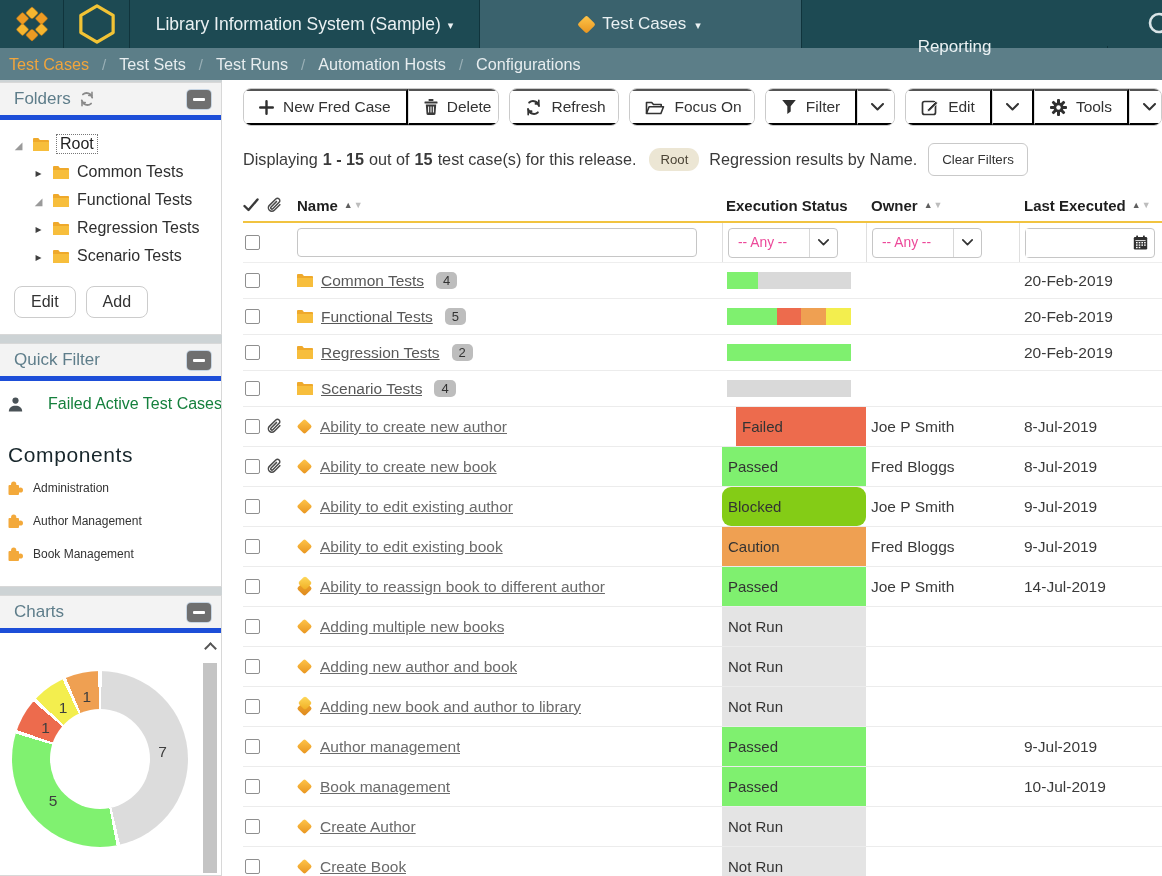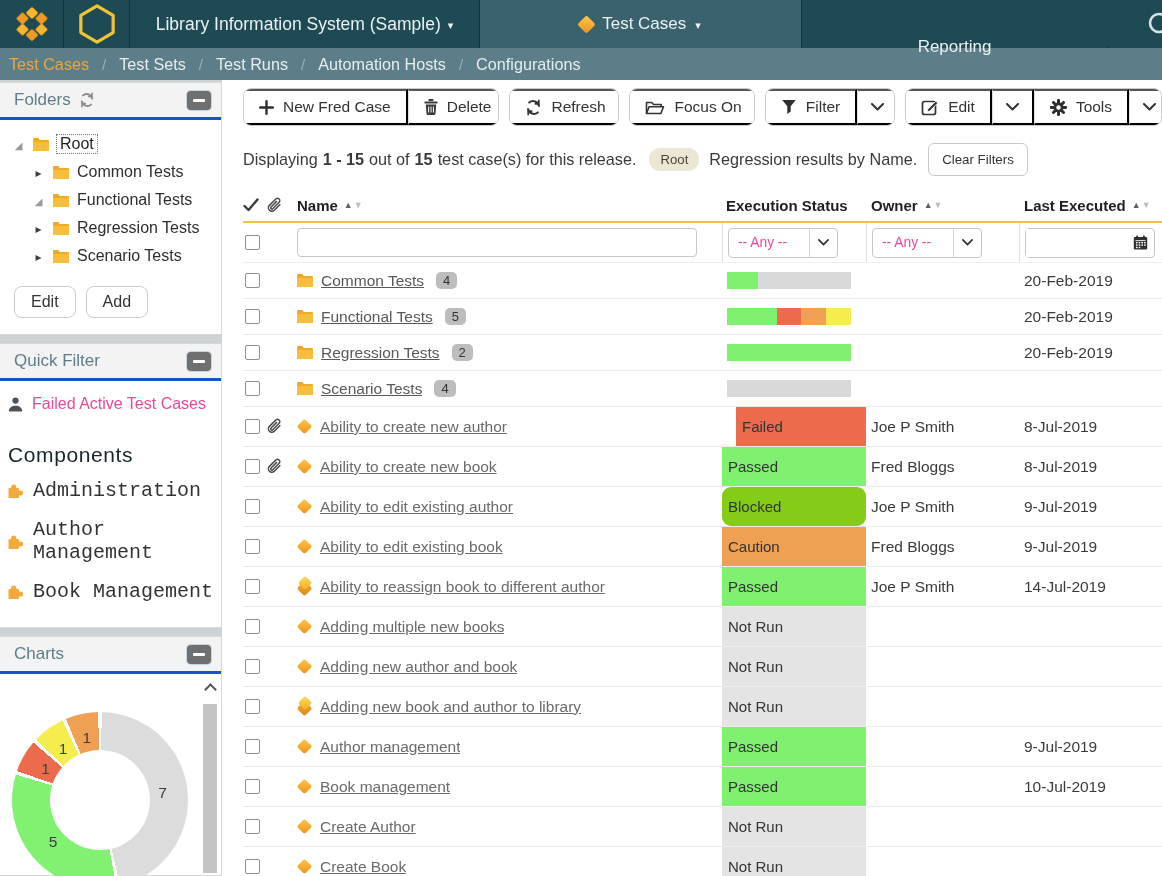--- a/index.html
+++ b/index.html
@@ -28,21 +28,21 @@
   .sn-item.active { color:#F1A53C; }
   .sn-sep { color:#9AB0B7; font-size:15px; }
 
   
   .bodywrap { display:flex; height:796px; }
 
   
   .sidebar { flex:0 0 222px; background:#CDD3D5; display:flex; flex-direction:column; gap:8px;
     padding-top:2px; overflow:hidden; }
   .panel { background:#fff; border:1px solid #D8D8D8; border-left:none; }
-  .panel-h { height:37px; background:#F3F3F3; border-bottom:3px solid #1d4ed8;
+  .panel-h { height:37px; background:#F3F3F3; border-bottom:5px solid #1d4ed8;
     display:flex; align-items:center; padding:0 10px 0 14px; gap:8px; }
   .panel-title { color:#5E7D8A; font-size:17px; }
   .collapse-btn { margin-left:auto; width:24px; height:19px; background:#6F6F6F; border-radius:4px;
     position:relative; cursor:pointer; box-shadow:0 0 0 1px #C6D4E2; }
   .collapse-btn::after { content:""; position:absolute; left:6px; top:8px; width:12px; height:3px;
     background:#fff; border-radius:1px; }
   .p-refresh { color:#8A8A8A; display:flex; }
 
   .tree { padding:10px 0 4px 12px; }
   .tree-row { height:28px; display:flex; align-items:center; gap:7px; cursor:pointer; }
@@ -50,25 +50,25 @@
   .tree-caret { width:13px; text-align:center; flex:0 0 13px; }
   .caret-exp { color:#9A9A9A; font-size:10px; }
   .caret-col { color:#3F3F3F; font-size:12px; }
   .tree-label { font-size:16px; color:#2E2E2E; white-space:nowrap; }
   .tree-label.selected { outline:1px dotted #777; padding:0 3px; color:#1E1E1E; }
 
   .side-btn-row { display:flex; gap:10px; padding:12px 0 16px 14px; }
   .s-btn { border:1px solid #CCC; border-radius:8px; background:#fff; padding:6px 16px;
     font-size:16px; color:#333; cursor:pointer; font-family:inherit; }
 
-  .qf-item { display:flex; align-items:center; gap:8px; padding:14px 0 0 7px; font-size:16px;
-    color:#ec4899; white-space:nowrap; overflow:hidden; cursor:pointer;text-align:right; }
+  .qf-item { display:flex; align-items:center; gap:24px; padding:14px 0 0 7px; font-size:16px;
+    color:#15803d; white-space:nowrap; overflow:hidden; cursor:pointer;text-align:right; }
   .comp-head { margin:30px 0 4px 8px; font-size:21px; font-weight:300; letter-spacing:0.6px; color:#17262B; }
-  .comp-item { display:flex; align-items:center; gap:9px; padding:8px 0 8px 7px; font-size:20px;
-    color:#333; cursor:pointer;font-family:Liberation Mono, monospace; }
+  .comp-item { display:flex; align-items:center; gap:9px; padding:8px 0 8px 7px; font-size:12px;
+    color:#333; cursor:pointer; }
   .qf-panel { padding-bottom:16px; }
 
   .charts-panel { flex:1; display:flex; flex-direction:column; }
   .chart-area { position:relative; flex:1; background:#fff; }
   .donut { position:absolute; left:12px; top:38px; width:176px; height:176px; border-radius:50%; }
   .donut::after { content:""; position:absolute; left:38px; top:38px; width:100px; height:100px;
     background:#fff; border-radius:50%; }
   .donut-label { position:absolute; font-size:15.5px; color:#3E3E3E; z-index:2; transform:translate(-50%,-50%); }
   .chart-scroll { position:absolute; right:2px; top:2px; bottom:0; width:18px; }
   .cs-up { height:22px; display:flex; align-items:center; justify-content:center; cursor:pointer; }

